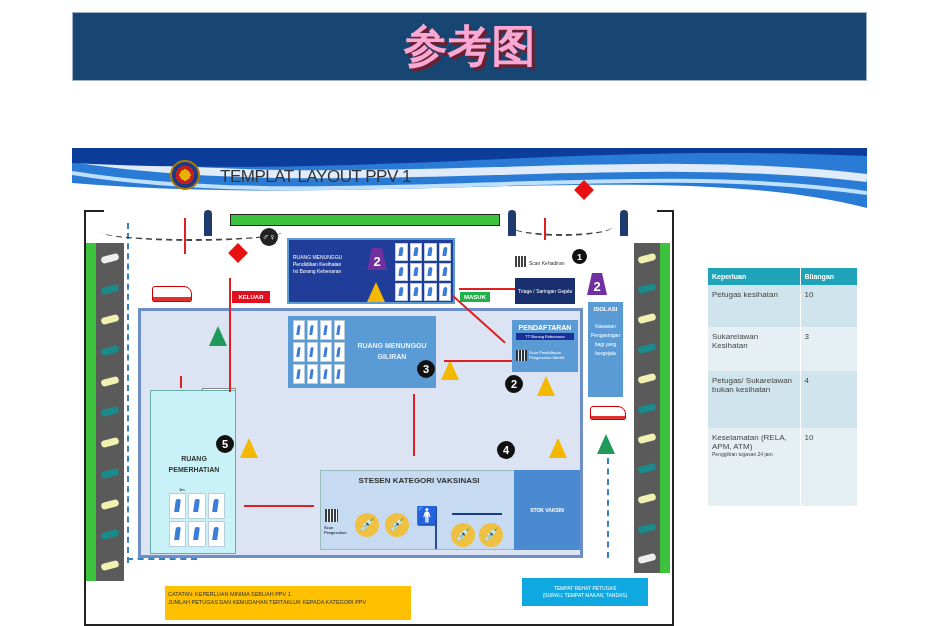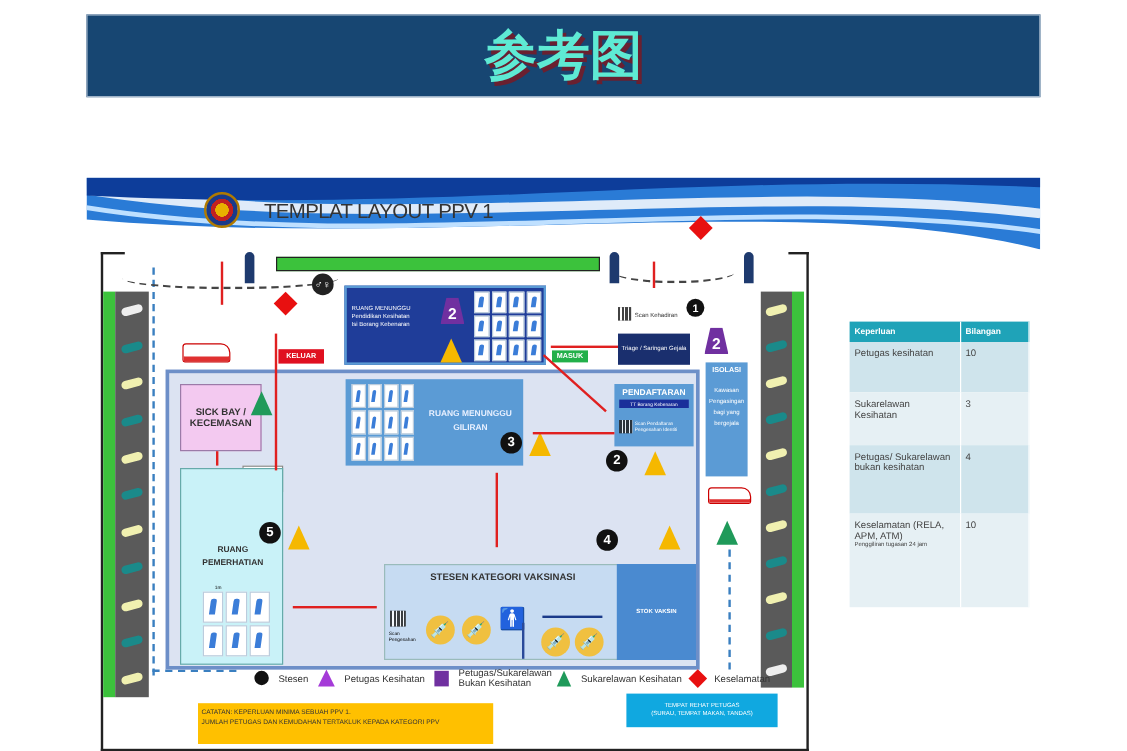--- a/index.html
+++ b/index.html
@@ -1,20 +1,20 @@
 <!DOCTYPE html>
 <html><head>
 <meta charset="utf-8">
 <style>
   *{box-sizing:border-box;margin:0;padding:0}
   body{width:939px;height:626px;background:#fff;position:relative;overflow:hidden;font-family:"Liberation Sans",sans-serif}
   .abs{position:absolute}
   #banner{left:72px;top:12px;width:795px;height:69px;background:#174672;border:1px solid #9fb3c8;display:flex;align-items:center;justify-content:center}
   #banner .t1{font-family:"DejaVu Sans",sans-serif;font-size:44px;font-weight:bold;color:#ff1010;letter-spacing:1px;text-shadow:3px 3px 0 #6a2030;font-style:italic}
-  #banner .t2{font-family:"DejaVu Sans",sans-serif;font-size:44px;font-weight:bold;color:#5eead4;text-shadow:3px 3px 0 #6a2030;margin-left:0}
+  #banner .t2{font-family:"DejaVu Sans",sans-serif;font-size:44px;font-weight:bold;color:#f9a8d4;text-shadow:3px 3px 0 #6a2030;margin-left:0}
   #slide{left:72px;top:148px;width:795px;height:480px;background:#fff;overflow:hidden}
   #swoosh{left:0;top:0;width:795px;height:60px}
   .title{left:148px;top:19px;font-size:17px;color:#333;letter-spacing:-0.5px}
   .crest{left:98px;top:12px;width:30px;height:30px;border-radius:50%;background:radial-gradient(circle,#e8b000 30%,#c02020 31%,#c02020 50%,#1a3a8a 51%);border:2px solid #b07a00}
   .lbl{font-size:8px;color:#fff;font-weight:bold;text-align:center}
   .small{font-size:5px;color:#333}
   .box{position:absolute}
   .chairgrid{position:absolute;display:grid;gap:2px}
   .chair{background:#fff;border:1px solid #bcd;position:relative}
   .chair::after{content:"";position:absolute;left:30%;top:20%;width:35%;height:55%;background:#3b7dd8;border-radius:2px 2px 0 0;transform:skewX(-8deg)}
@@ -134,21 +134,20 @@
   <div class="box" style="left:443px;top:130px;width:60px;height:26px;background:#1a2f6e;color:#fff;font-size:5px;display:flex;align-items:center;justify-content:center;text-align:center;padding:2px">Triage / Saringan Gejala</div>
   <div class="trap" style="left:515px;top:125px">2</div>
 
   <div class="box lbl" style="left:388px;top:144px;width:30px;height:10px;background:#22b04a;font-size:6px;line-height:10px">MASUK</div>
   <div class="box lbl" style="left:160px;top:143px;width:38px;height:12px;background:#e01020;font-size:6px;line-height:12px">KELUAR</div>
 
   <div class="abs" style="left:80px;top:138px;width:40px;height:16px;background:#fff;border:1px solid #c00;border-radius:3px 8px 2px 2px;box-shadow:inset 0 -4px 0 #e03030"></div>
 
   <div class="box" style="left:66px;top:160px;width:445px;height:250px;background:#dce3f2;border:3px solid #6d8fc8"></div>
 
-  <div class="box" style="left:78px;top:172px;width:68px;height:56px;background:#f3c9f0;border:1px solid #9b7aa8;font-size:8px;font-weight:bold;color:#333;display:flex;align-items:center;justify-content:center;text-align:center">SICK BAY / KECEMASAN</div>
   <div class="tri tri-g" style="left:137px;top:178px"></div>
 
   <div class="box" style="left:216px;top:168px;width:148px;height:72px;background:#5b9bd5">
     <div class="chairgrid" style="left:5px;top:4px;width:52px;height:64px;grid-template-columns:repeat(4,1fr)">
       <div class="chair"></div>
         <div class="chair"></div>
         <div class="chair"></div>
         <div class="chair"></div>
       <div class="chair"></div>
         <div class="chair"></div>
@@ -220,32 +219,20 @@
   <div class="arrow-v" style="left:112px;top:70px;height:36px"></div>
   <div class="arrow-v" style="left:157px;top:130px;height:114px"></div>
   <div class="arrow-v" style="left:108px;top:228px;height:12px"></div>
   <div class="arrow-v" style="left:472px;top:70px;height:22px"></div>
   <div class="arrow-h" style="left:387px;top:140px;width:56px"></div>
   <div class="arrow-h" style="left:372px;top:212px;width:68px"></div>
   <div class="arrow-v" style="left:341px;top:246px;height:62px"></div>
   <div class="arrow-h" style="left:172px;top:357px;width:70px"></div>
   <div class="abs" style="left:380px;top:148px;width:2px;height:70px;background:#e02020;transform:rotate(-48deg);transform-origin:top"></div>
 
-  <div class="legend abs" style="left:140px;top:408px;width:440px;display:flex;align-items:center;gap:8px">
-    <div style="width:12px;height:12px;border-radius:50%;background:#111"></div>
-    <span>Stesen</span>
-    <div class="tri tri-p" style="position:static"></div>
-    <span>Petugas Kesihatan</span>
-    <div style="width:12px;height:13px;background:#7030a0"></div>
-    <span style="width:74px;line-height:9px">Petugas/Sukarelawan Bukan Kesihatan</span>
-    <div class="tri tri-g" style="position:static;border-bottom-width:13px;border-left-width:6px;border-right-width:6px"></div>
-    <span>Sukarelawan Kesihatan</span>
-    <div style="width:11px;height:11px;background:#e81010;transform:rotate(45deg)"></div>
-    <span>Keselamatan</span>
-  </div>
 
   <div class="box" style="left:93px;top:438px;width:246px;height:34px;background:#ffc000;font-size:5.5px;color:#333;padding:4px 3px;line-height:8px">
     <div>CATATAN: KEPERLUAN MINIMA SEBUAH PPV 1.</div>
     <div>JUMLAH PETUGAS DAN KEMUDAHAN TERTAKLUK KEPADA KATEGORI PPV</div>
   </div>
 
   <div class="box" style="left:450px;top:430px;width:126px;height:28px;background:#10a8e0;color:#fff;font-size:5px;text-align:center;padding-top:7px;line-height:7px">
     <div>TEMPAT REHAT PETUGAS</div>
     <div>(SURAU, TEMPAT MAKAN, TANDAS)</div>
   </div>

